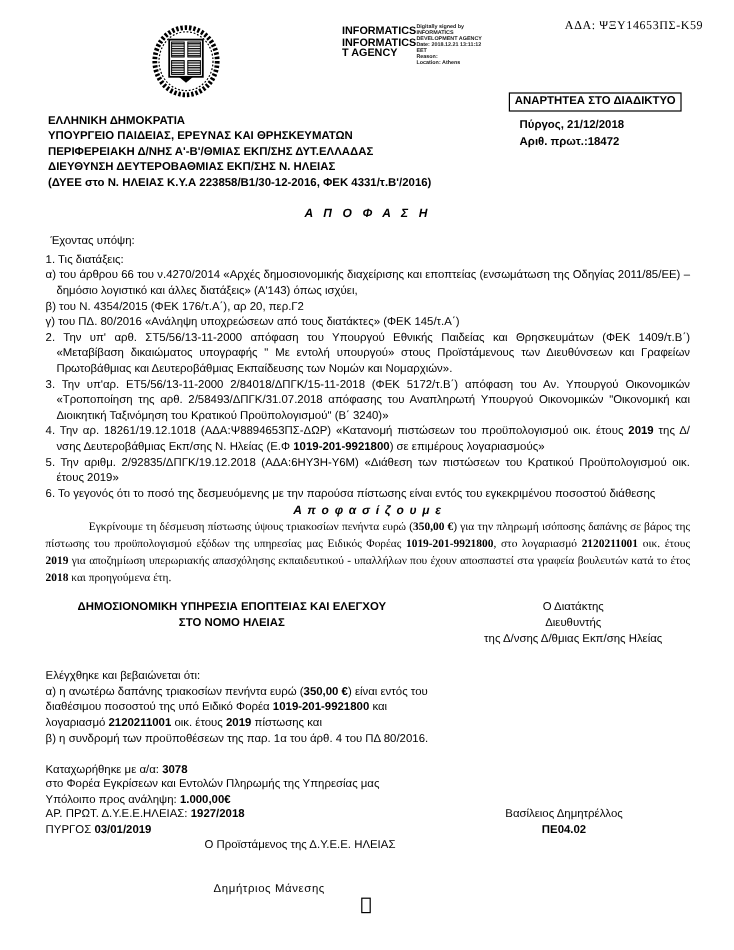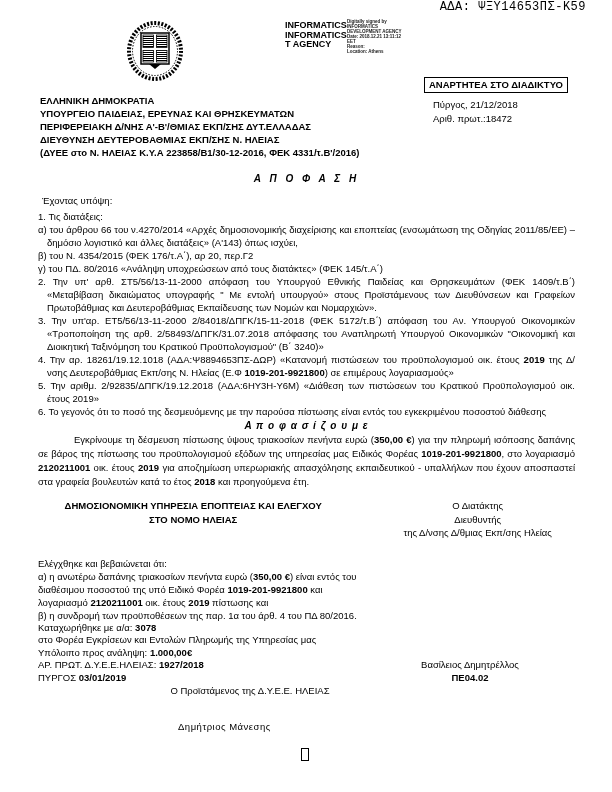--- a/index.html
+++ b/index.html
@@ -6,39 +6,39 @@
   .page{
     position:relative;
     width:612px;height:792px;
     background:#ffffff;
     font-family:"Liberation Sans", sans-serif;
     color:#000;
     overflow:hidden;
   }
   .abs{position:absolute;}
   
-  .ada-top{top:0;right:26px;font-family:Liberation Mono, monospace;font-size:12px;letter-spacing:0.5px;}
+  .ada-top{top:16px;right:26px;font-family:Liberation Serif, serif;font-size:10px;letter-spacing:0.5px;}
   .emblem{top:20px;left:126px;}
   .ida-stamp{top:21px;left:285px;width:62px;font-weight:bold;font-size:9px;line-height:9.5px;word-break:break-all;}
   .sig-details{top:19px;left:347px;width:70px;font-size:4.5px;line-height:5px;color:#222;font-weight:bold;}
   .banner{top:77px;right:44px;border:1.5px solid #000;padding:1px 4px 2px 4px;font-weight:bold;font-size:9.5px;}
   .hdr-left{top:94px;left:40px;font-weight:bold;font-size:9.5px;line-height:13px;}
-  .hdr-right{top:98px;left:433px;font-weight:normal;font-size:9.5px;line-height:13.5px;}
+  .hdr-right{top:98px;left:433px;font-weight:bold;font-size:9.5px;line-height:13.5px;}
   
   .content{top:168px;left:38px;width:537px;font-size:9.5px;line-height:13px;}
   .doc-title{text-align:center;font-weight:bold;font-style:italic;letter-spacing:3px;margin:4px 0 9px 0;font-size:10px;}
   .having{margin:0 0 3px 4px;}
   .item-line{padding-left:9px;text-indent:-9px;text-align:justify;}
   .res-title{text-align:center;font-weight:bold;font-style:italic;letter-spacing:1px;margin:1px 0 1px 0;font-size:10px;}
-  .res-par{text-align:justify;text-indent:36px;line-height:14px;}
+  .res-par{text-align:justify;text-indent:36px;line-height:14px;font-family:Liberation Serif, serif;}
   .svc-row{display:flex;margin-top:10px;gap:32px;}
   .svc-left{width:330px;text-align:center;font-weight:bold;line-height:13.5px;}
   .svc-right{width:207px;text-align:center;line-height:13.5px;}
   .verify{margin-top:17px;line-height:13px;}
-  .reg{line-height:12.5px;}
+  .reg{margin-top:14px;line-height:12.5px;}
   .foot-row{display:flex;justify-content:space-between;line-height:12.5px;}
   .foot-right{width:210px;text-align:center;}
   .head-title{margin-top:1px;width:300px;margin-left:62px;text-align:center;}
   .head-name{margin-top:23px;margin-left:140px;letter-spacing:0.5px;}
   .pagebox{top:748px;left:301px;width:6px;height:11px;border:1px solid #000;}
   .b{font-weight:bold;}
 </style>
 </head>
 <body>
 

